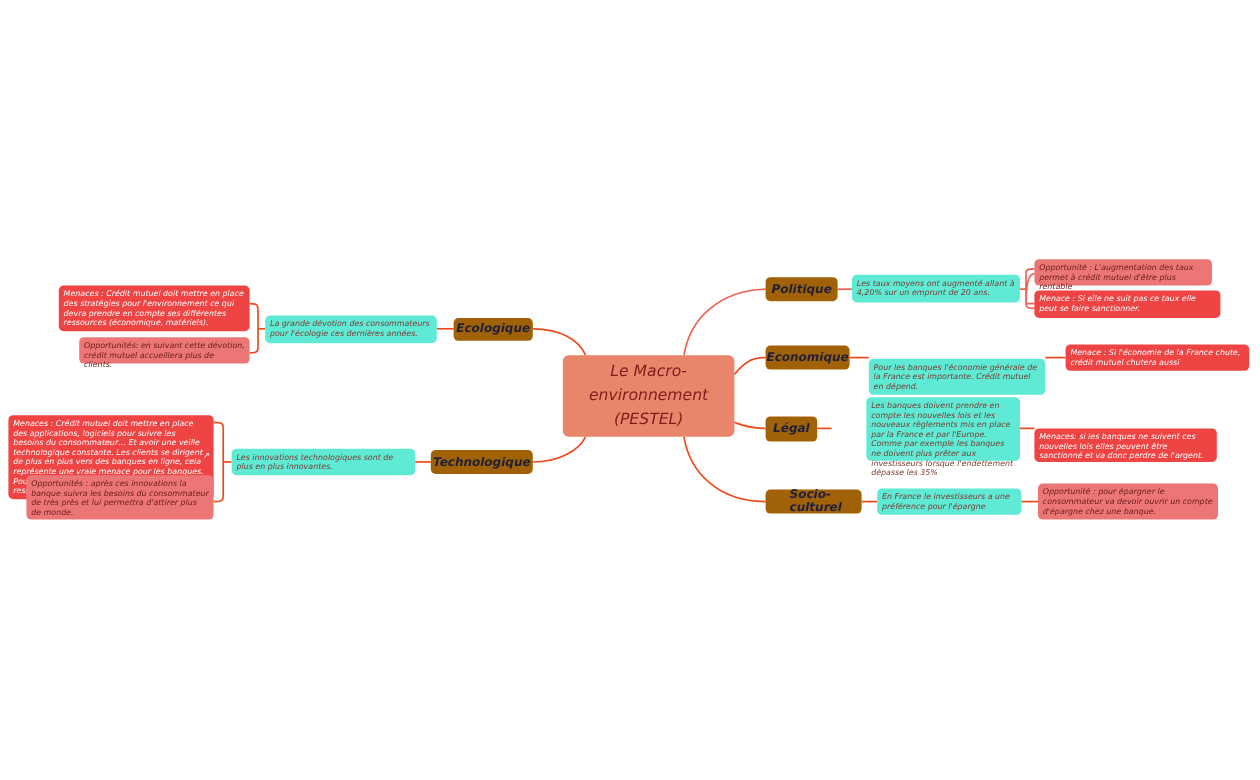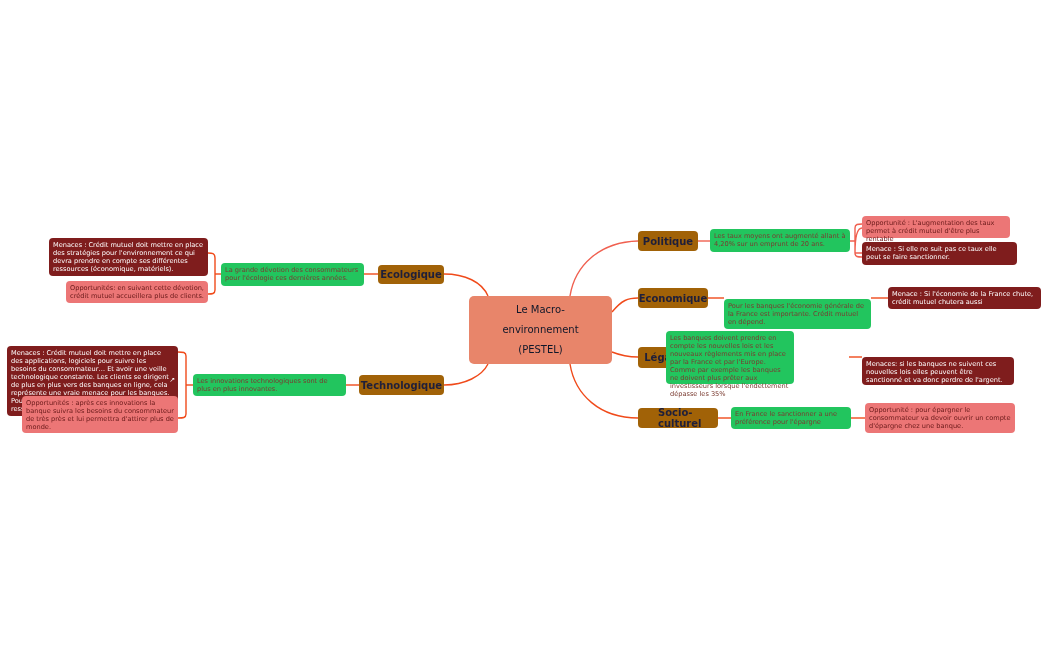--- a/index.html
+++ b/index.html
@@ -1,26 +1,26 @@
 <!DOCTYPE html>
 <html><head>
 <meta charset="utf-8">
 <style>
   html, body { margin:0; padding:0; }
   body { width:1050px; height:650px; background:#ffffff; position:relative; overflow:hidden;
          font-family:"DejaVu Sans", sans-serif; }
   svg.lines { position:absolute; left:0; top:0; width:1050px; height:650px; pointer-events:none; }
-  .node { position:absolute; box-sizing:border-box; }
-  .central { background:#e8856a; color:#0f172a; border-radius:5px; display:flex; align-items:center;
-             justify-content:center; text-align:center; font-size:10px; line-height:20px; }
+  .node { position:absolute; box-sizing:border-box;font-style:italic; }
+  .central { background:#e8856a; color:#7f1d1d; border-radius:5px; display:flex; align-items:center;
+             justify-content:center; text-align:center; font-size:13px; line-height:20px; }
   .branch { background:#a16207; color:#1f1f3a; border-radius:4px; display:flex; align-items:center;
             justify-content:center; font-size:10px; font-weight:bold; }
-  .desc { background:#22c55e; color:#7a3b30; border-radius:4px; font-size:6.6px; line-height:8px;
+  .desc { background:#5eead4; color:#7a3b30; border-radius:4px; font-size:6.6px; line-height:8px;
           padding:3px 4px; }
-  .threat { background:#7f1d1d; color:#ffffff; border-radius:4px; font-size:6.6px; line-height:8px;
+  .threat { background:#ef4444; color:#ffffff; border-radius:4px; font-size:6.6px; line-height:8px;
             padding:3px 4px; }
   .opp { background:#ec7676; color:#6a1a1a; border-radius:4px; font-size:6.6px; line-height:8px;
          padding:3px 4px; }
   .link-icon { position:absolute; right:3px; top:30px; font-size:7px; color:#fff; }
 </style>
 </head>
 <body>
 
 <svg class="lines">
   <g fill="none" stroke="#f04a1a" stroke-width="1.4">
@@ -108,28 +108,28 @@
 <div class="node desc" style="left:724px;top:299px;width:147px;height:30px;">
   <span>Pour les banques l'économie générale de la France est importante. Crédit mutuel en dépend.</span>
 </div>
 <div class="node threat" style="left:888px;top:287px;width:153px;height:22px;">
   <span>Menace : Si l'économie de la France chute, crédit mutuel chutera aussi</span>
 </div>
 
 <div class="node branch" style="left:638px;top:347px;width:43px;height:21px;">
   <span>Légal</span>
 </div>
-<div class="node desc" style="left:666px;top:331px;width:128px;height:53px;">
+<div class="node desc" style="left:722px;top:331px;width:128px;height:53px;">
   <span>Les banques doivent prendre en compte les nouvelles lois et les nouveaux règlements mis en place par la France et par l'Europe. Comme par exemple les banques ne doivent plus prêter aux investisseurs lorsque l'endettement dépasse les 35%</span>
 </div>
 <div class="node threat" style="left:862px;top:357px;width:152px;height:28px;">
   <span>Menaces: si les banques ne suivent ces nouvelles lois elles peuvent être sanctionné et va donc perdre de l'argent.</span>
 </div>
 
 <div class="node branch" style="left:638px;top:408px;width:80px;height:20px;padding-left:20px;">
   <span>Socio-culturel</span>
 </div>
 <div class="node desc" style="left:731px;top:407px;width:120px;height:22px;">
-  <span>En France le sanctionner a une préférence pour l'épargne</span>
+  <span>En France le investisseurs a une préférence pour l'épargne</span>
 </div>
 <div class="node opp" style="left:865px;top:403px;width:150px;height:30px;">
   <span>Opportunité : pour épargner le consommateur va devoir ouvrir un compte d'épargne chez une banque.</span>
 </div>
 
 </body></html>

